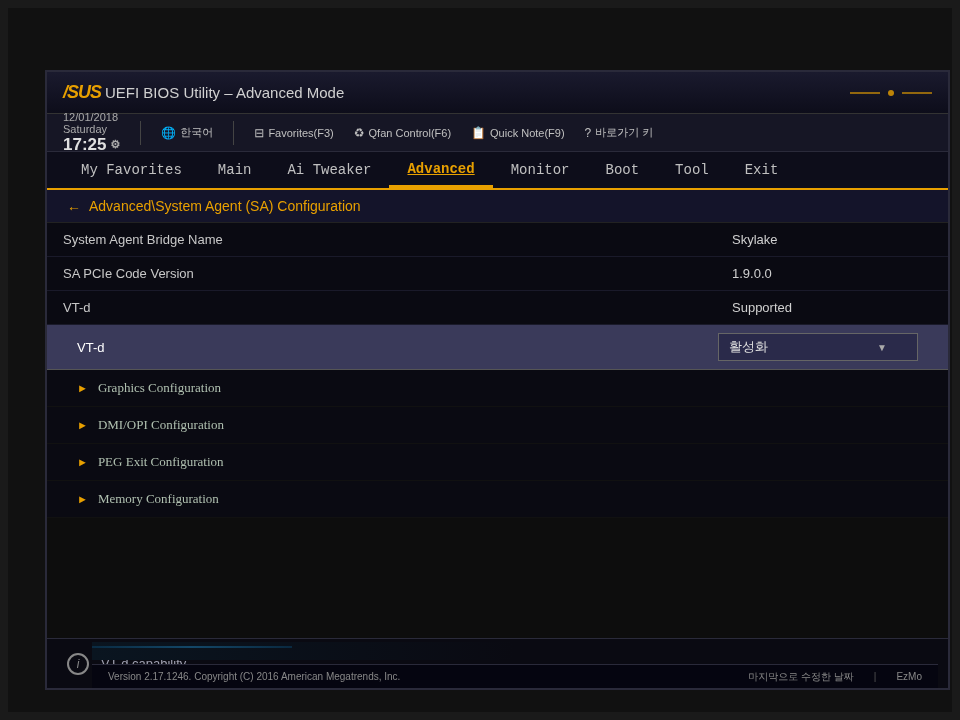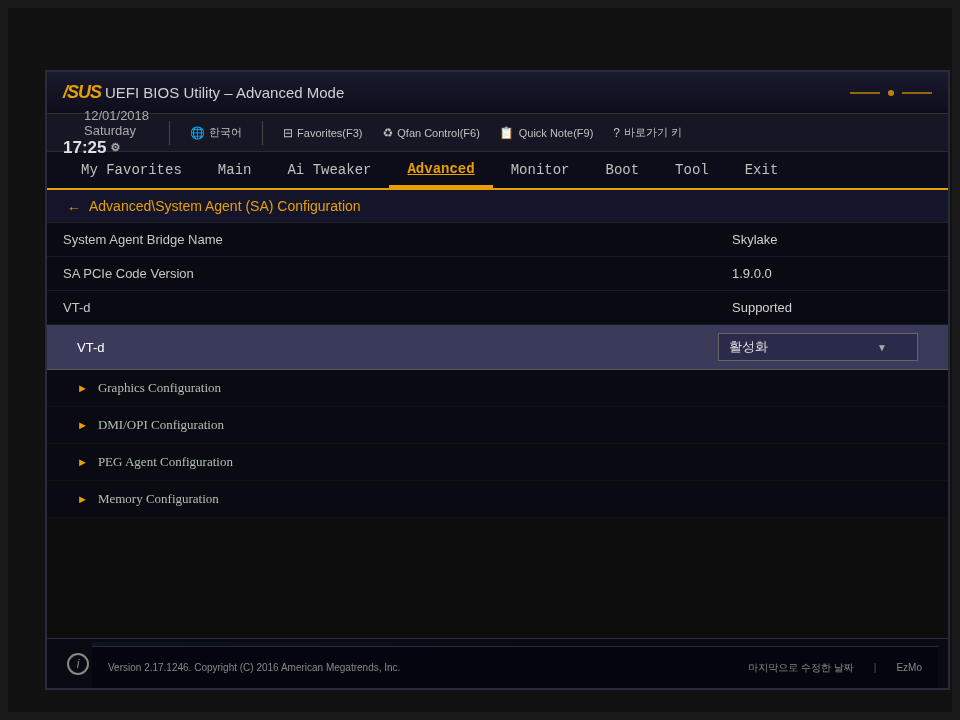--- a/index.html
+++ b/index.html
@@ -73,22 +73,21 @@
     }
 
     .toolbar-time {
       display: flex;
       flex-direction: column;
       align-items: flex-start;
     }
 
     .toolbar-date {
       color: #aaa;
-      font-size: 13px;
-      margin-left: 21px;
+      font-size: 11px;
     }
 
     .toolbar-clock {
       color: #e0e0e0;
       font-size: 17px;
       font-weight: bold;
       display: flex;
       align-items: center;
       gap: 4px;
     }
@@ -284,21 +283,21 @@
       color: #a0a0b0;
       font-size: 13px;
     }
 
     
     .footer-bar {
       position: absolute;
       bottom: 0;
       left: 45px;
       right: 10px;
-      height: 42px;
+      height: 24px;
       background: #050510;
       border-top: 1px solid #2a2a3a;
       display: flex;
       align-items: center;
       justify-content: space-between;
       padding: 0 16px;
     }
 
     .footer-right {
       display: flex;
@@ -459,21 +458,21 @@
         <span class="submenu-label">Graphics Configuration</span>
       </div>
 
       <div class="submenu-item">
         <span class="submenu-arrow">►</span>
         <span class="submenu-label">DMI/OPI Configuration</span>
       </div>
 
       <div class="submenu-item">
         <span class="submenu-arrow">►</span>
-        <span class="submenu-label">PEG Agent Configuration</span>
+        <span class="submenu-label">PEG Exit Configuration</span>
       </div>
 
       <div class="submenu-item">
         <span class="submenu-arrow">►</span>
         <span class="submenu-label">Memory Configuration</span>
       </div>
 
     </div>
 
   </div>

